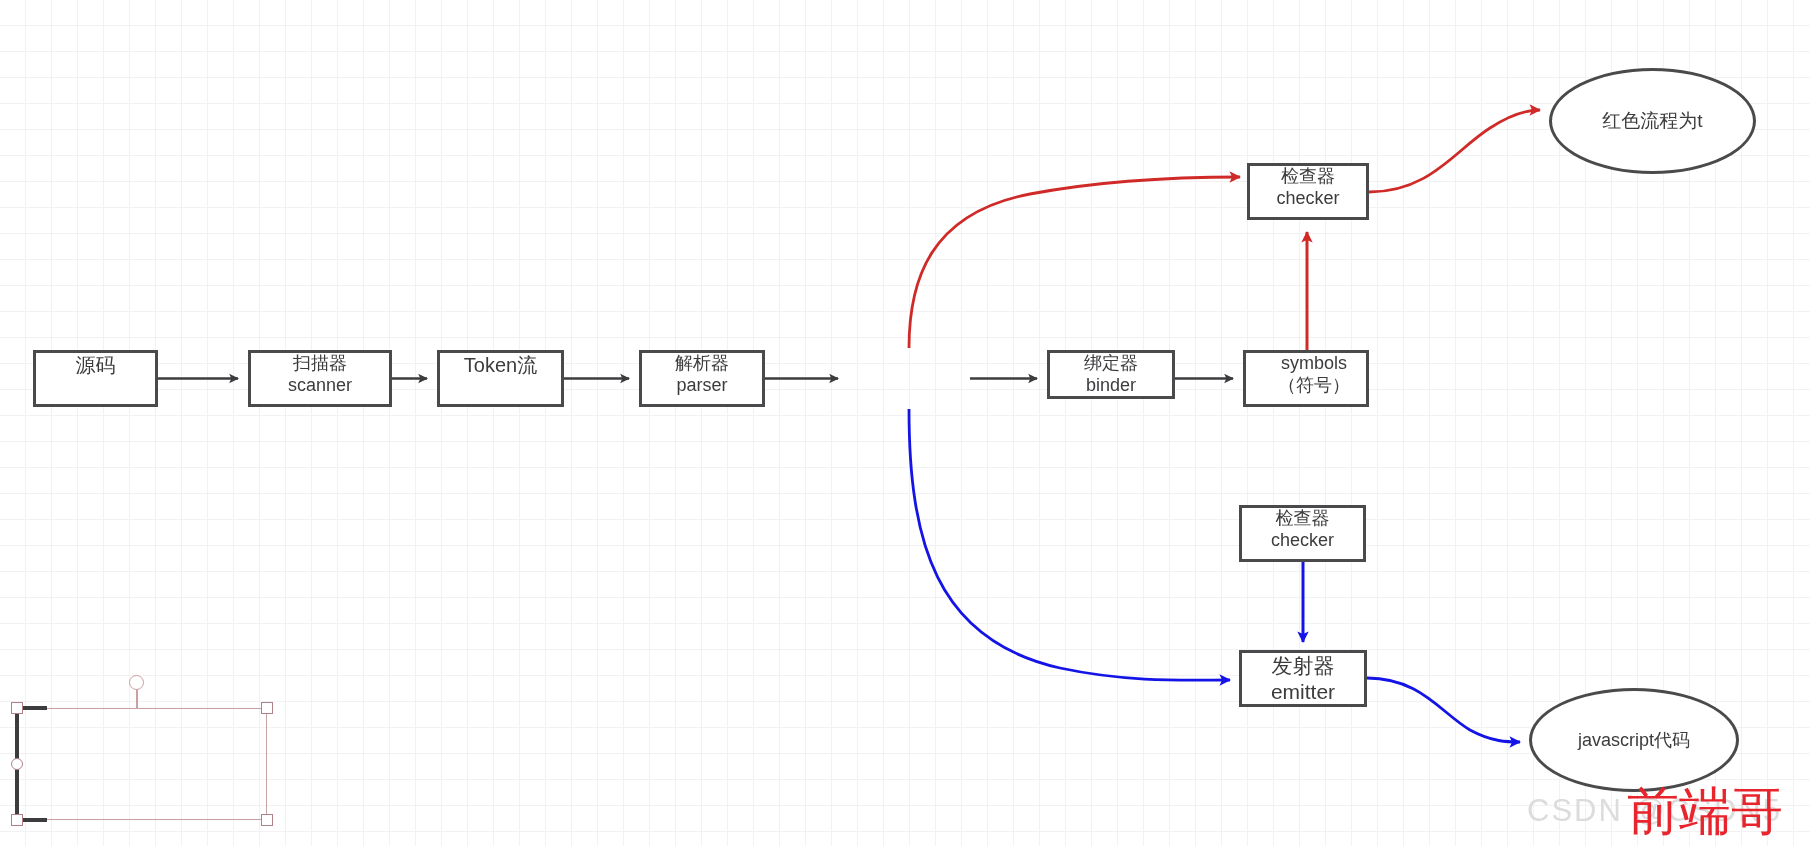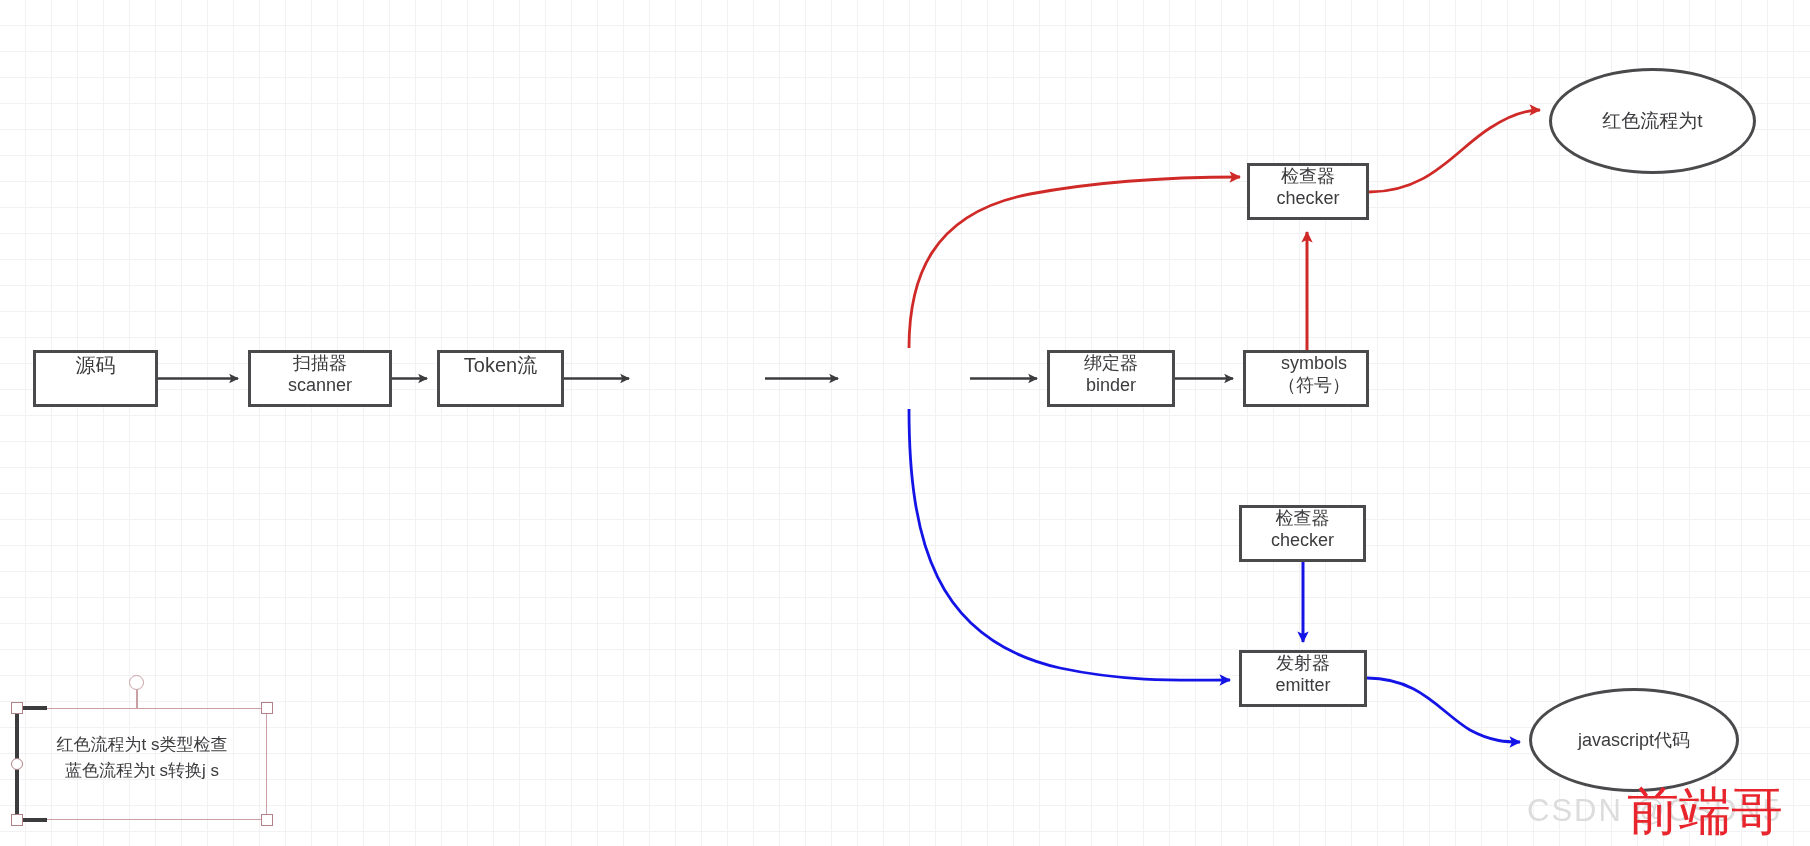--- a/index.html
+++ b/index.html
@@ -184,43 +184,47 @@
 
   <div class="node" style="left:248px; top:350px; width:144px; height:57px; font-size:18px;">
     <span class="l1">扫描器</span>
     <span class="l2">scanner</span>
   </div>
 
   <div class="node" style="left:437px; top:350px; width:127px; height:57px; font-size:20px;">
     <span class="l1">Token流</span>
   </div>
 
-
-
-  <div class="node" style="left:1047px; top:350px; width:128px; height:57px; font-size:18px;">
+  <div class="node" style="left:639px; top:350px; width:126px; height:57px; font-size:18px;">
+    <span class="l1">解析器</span>
+    <span class="l2">parser</span>
+  </div>
+
+
+  <div class="node" style="left:1047px; top:350px; width:128px; height:49px; font-size:18px;">
     <span class="l1">绑定器</span>
     <span class="l2">binder</span>
   </div>
 
   <div class="node" style="left:1243px; top:350px; width:126px; height:57px; font-size:18px;padding-left:16px;">
     <span class="l1">symbols</span>
     <span class="l2">（符号）</span>
   </div>
 
   <div class="node" style="left:1247px; top:163px; width:122px; height:57px; font-size:18px;">
     <span class="l1">检查器</span>
     <span class="l2">checker</span>
   </div>
 
   <div class="node" style="left:1239px; top:505px; width:127px; height:57px; font-size:18px;">
     <span class="l1">检查器</span>
     <span class="l2">checker</span>
   </div>
 
-  <div class="node" style="left:1239px; top:650px; width:128px; height:57px; font-size:18px;">
+  <div class="node" style="left:1239px; top:650px; width:128px; height:57px; font-size:21px;">
     <span class="l1">发射器</span>
     <span class="l2">emitter</span>
   </div>
 
   <div class="ellipse" style="left:1549px; top:68px; width:207px; height:106px; font-size:19px;">
     <span>红色流程为t</span>
   </div>
 
   <div class="ellipse" style="left:1529px; top:688px; width:210px; height:104px; font-size:18px;">
     <span>javascript代码</span>
@@ -230,24 +234,20 @@
 
     <div class="rot-stem" style="left:136px; top:29px; width:1.5px; height:20px; background:#c9a0a4;"></div>
     <div class="rot-knob" style="left:129px; top:15px;"></div>
 
     <div id="note-box" style="left:17px; top:48px; width:250px; height:112px;"></div>
 
     <div class="edge-dark" style="left:17px; top:46px; width:30px; height:4px;"></div>
     <div class="edge-dark" style="left:15px; top:48px; width:4px; height:112px;"></div>
     <div class="edge-dark" style="left:17px; top:158px; width:30px; height:4px;"></div>
 
-    <div id="note-text" style="left:17px; top:72px; width:250px; font-size:17px;">
-      <div>红色流程为t s类型检查</div>
-      <div>蓝色流程为t s转换j s</div>
-    </div>
 
     <div class="handle" style="left:11px; top:42px;"></div>
     <div class="handle" style="left:261px; top:42px;"></div>
     <div class="handle round" style="left:11px; top:98px;"></div>
     <div class="handle" style="left:11px; top:154px;"></div>
     <div class="handle" style="left:261px; top:154px;"></div>
   </div>
 
   <div id="watermark-csdn" style="left:1527px; top:793px; font-size:31px;">CSDN @CSDN5</div>
   <div id="watermark-brand" style="left:1627px; top:777px; font-size:52px;">前端哥</div>

